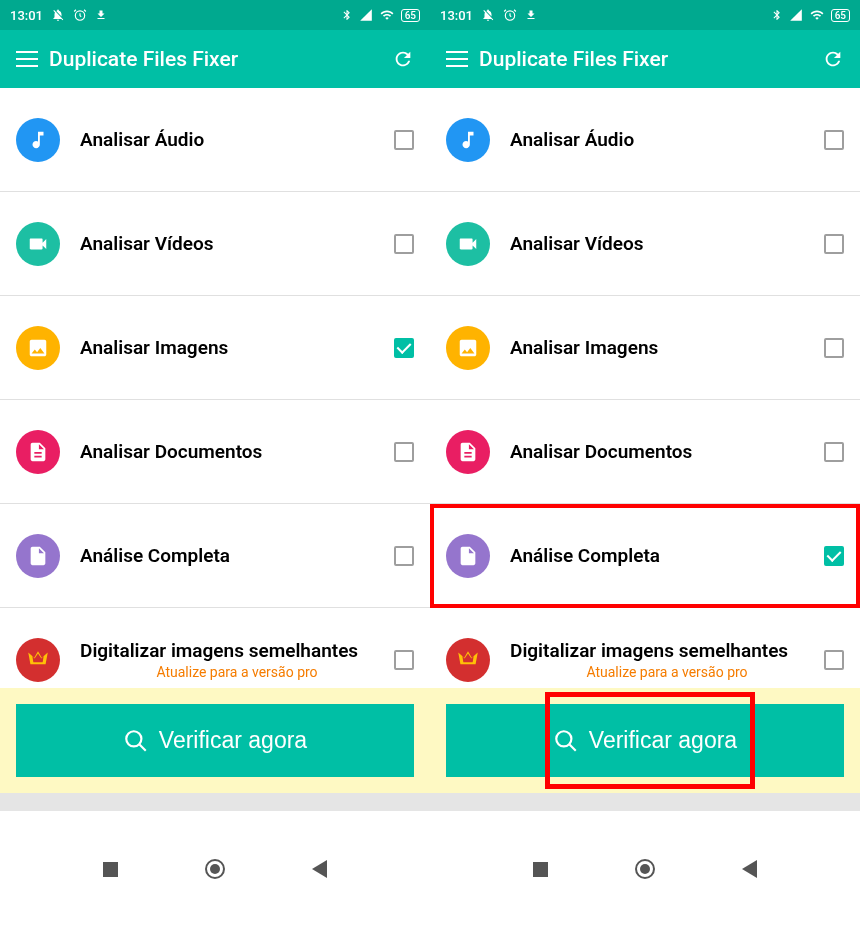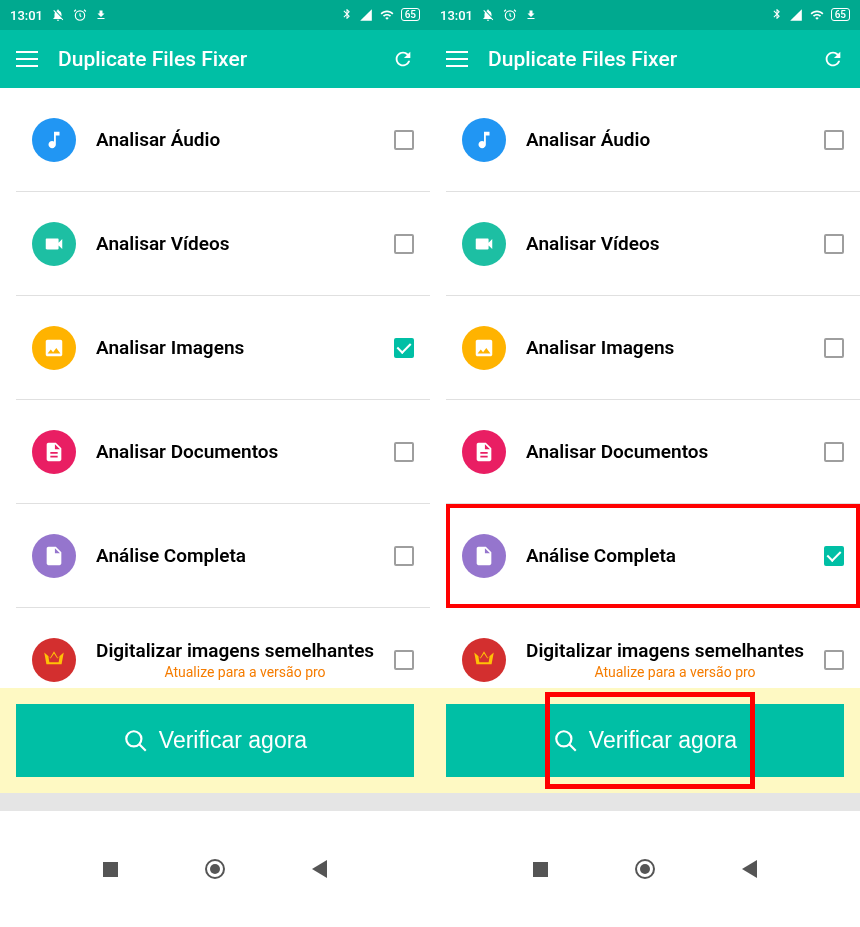--- a/index.html
+++ b/index.html
@@ -33,31 +33,31 @@
       font-size: 13px;
       font-weight: 500;
     }
     .status-left {
       display: flex;
       align-items: center;
       gap: 8px;
     }
     .status-right {
       display: flex;
-      align-items: flex-start;
+      align-items: center;
       gap: 6px;
     }
     .app-bar {
       height: 58px;
       background: #00bfa5;
       color: #fff;
       display: flex;
       align-items: center;
       padding: 0 16px;
-      gap: 20px;
+      gap: 11px;
     }
     .hamburger {
       width: 22px;
       height: 16px;
       display: flex;
       flex-direction: column;
       justify-content: space-between;
       cursor: pointer;
     }
     .hamburger span {
@@ -78,21 +78,20 @@
       background: #fff;
       overflow-y: auto;
     }
     .list-item {
       height: 104px;
       display: flex;
       align-items: center;
       padding: 0 16px;
       border-bottom: 1px solid #e0e0e0;
       position: relative;
-      margin-left: 16px;
     }
     .list-item.highlighted {
       outline: 4px solid #ff0000;
       outline-offset: -4px;
     }
     .item-icon {
       width: 44px;
       height: 44px;
       border-radius: 50%;
       display: flex;

